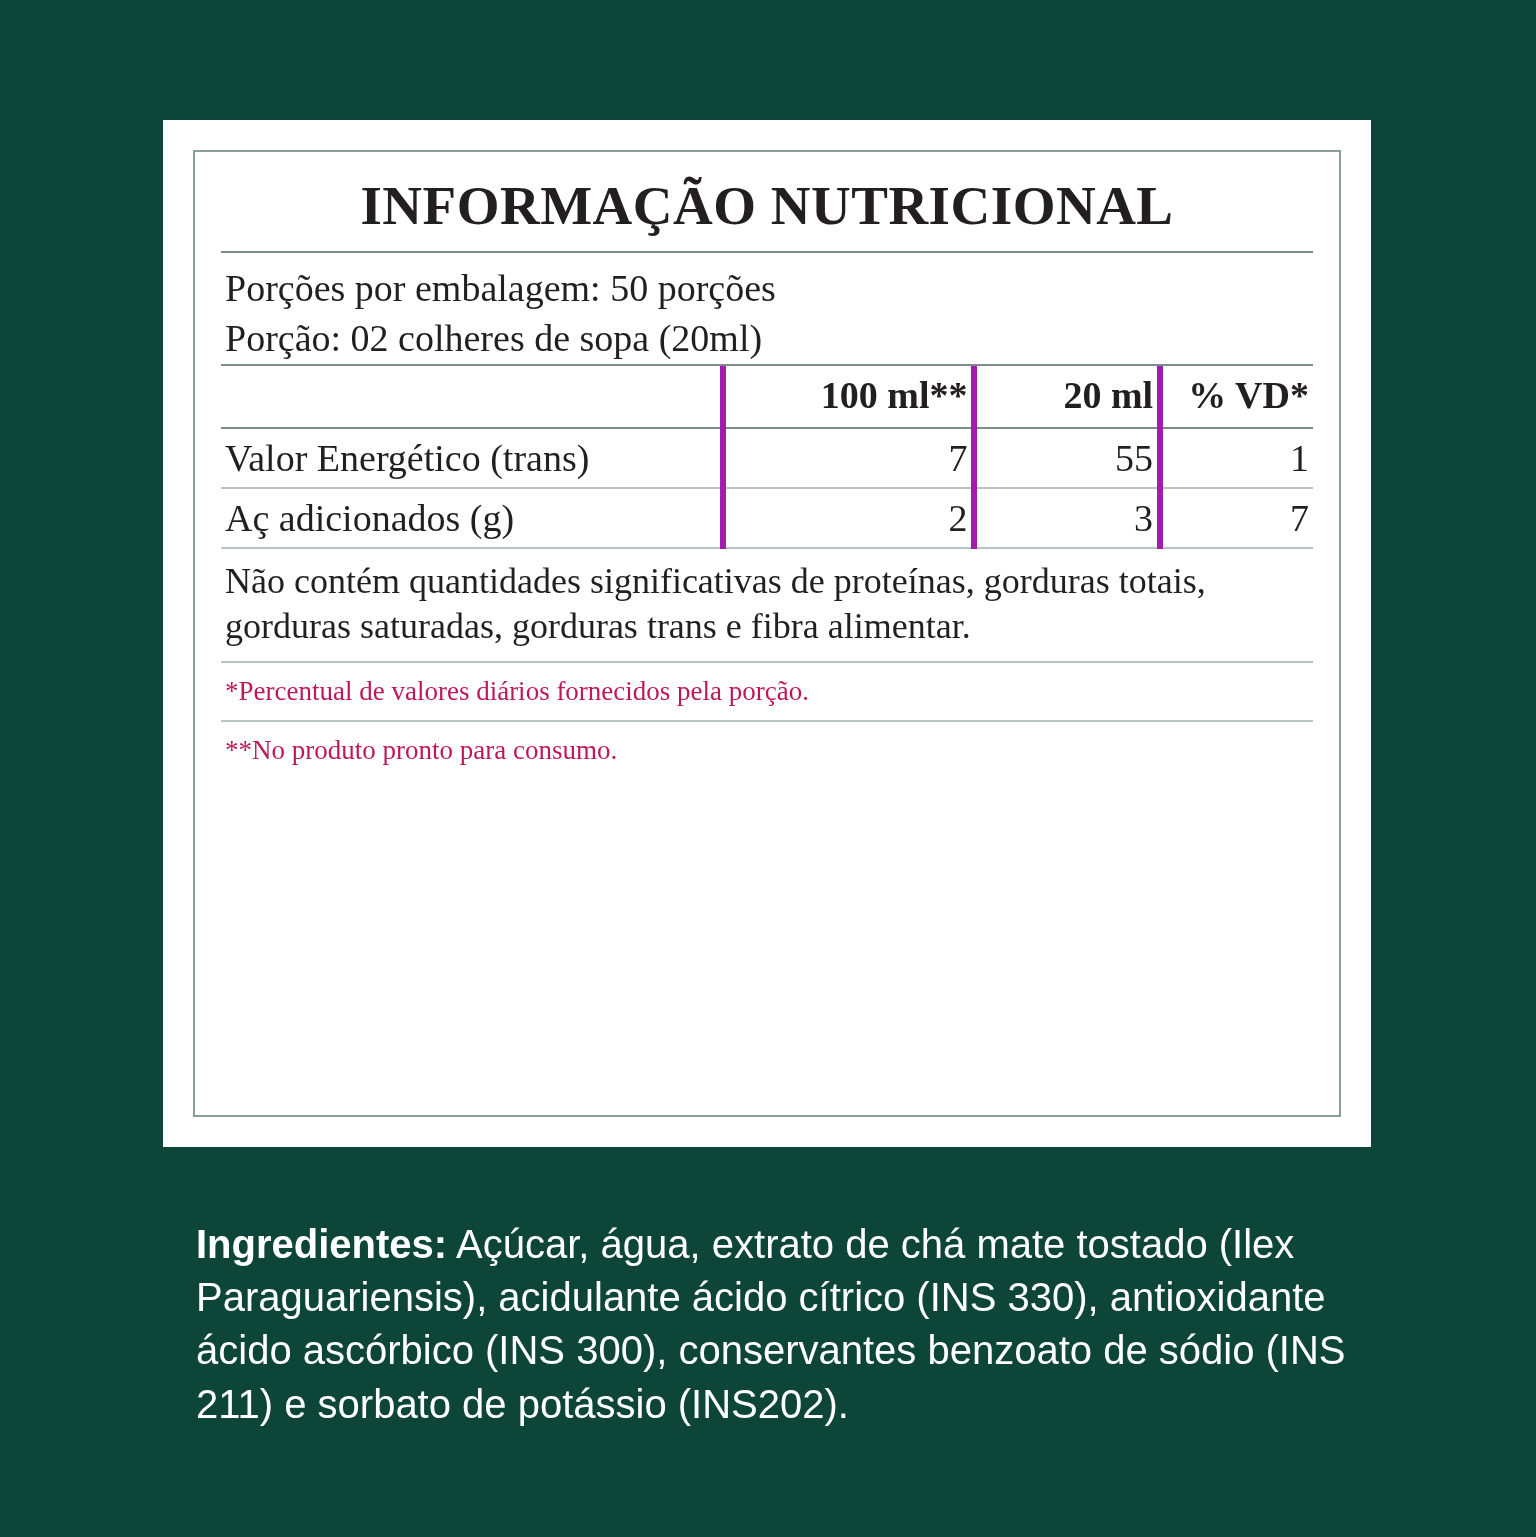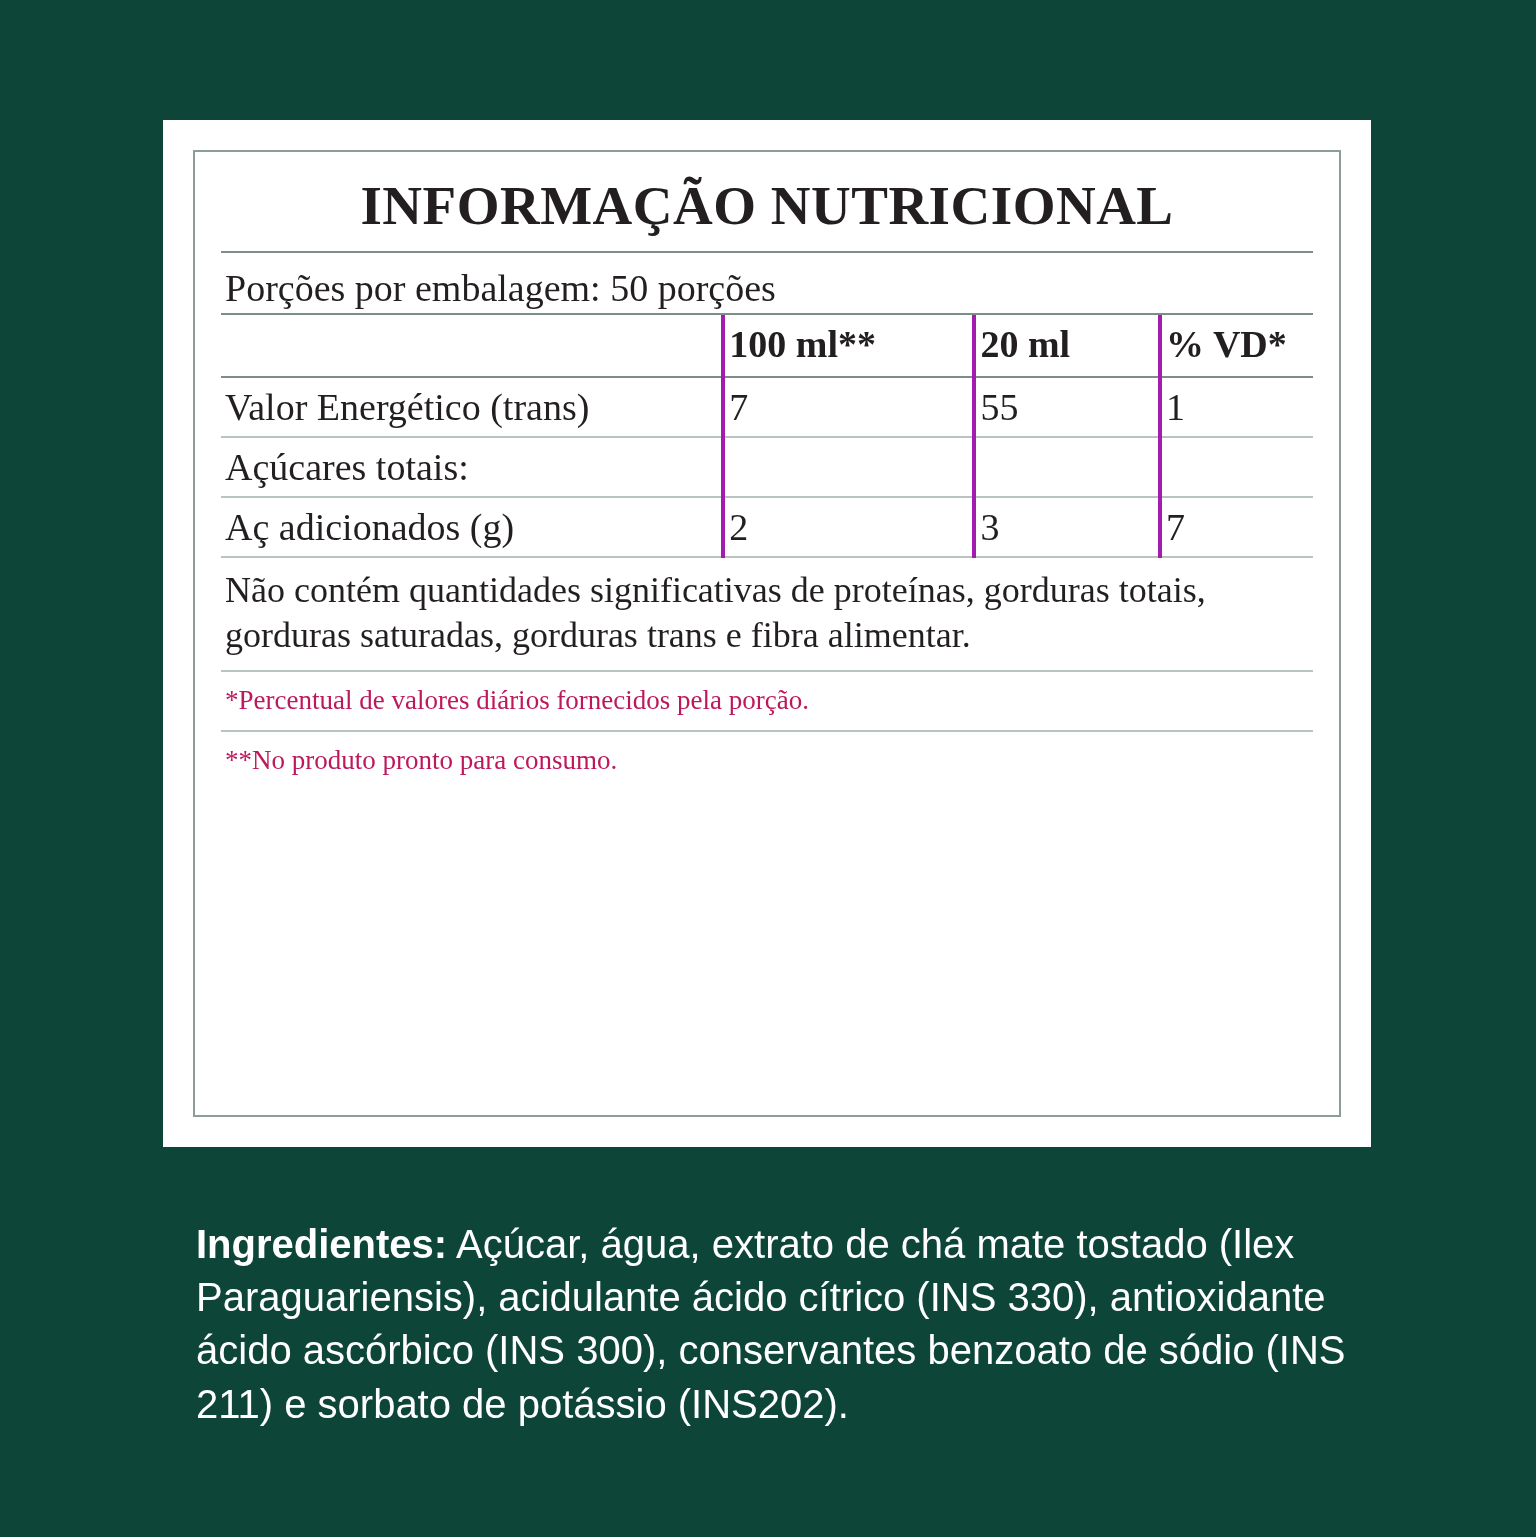--- a/index.html
+++ b/index.html
@@ -80,22 +80,22 @@
     vertical-align: middle;
   }
   table.nut th.blank,
   table.nut td.name {
     text-align: left;
     width: 46%;
     white-space: nowrap;
   }
   table.nut th.col,
   table.nut td.val {
-    text-align: left;
-    border-left: 4px solid #a21caf;
+    text-align: right;
+    border-left: 6px solid #a21caf;
     margin-left: 20px;
   }
   table.nut th.col { font-weight: bold; font-size: 38px; }
   .col-100 { width: 23%; }
   .col-20  { width: 17%; }
   .col-vd  { width: 14%; }
 
   table.nut thead th {
     border-bottom: 2px solid #7d8d89;
     padding-bottom: 10px;
@@ -139,45 +139,40 @@
 <div class="page">
 
   <div class="panel-outer">
     <div class="panel-inner">
 
       <div class="nut-title">INFORMAÇÃO NUTRICIONAL</div>
       <div class="rule-dark"></div>
 
       <div class="servings">
         <div>Porções por embalagem: 50 porções</div>
+        <div>Porção: 02 colheres de sopa (20ml)</div>
       </div>
 
       <div class="rule-dark"></div>
 
       <table class="nut">
         <thead>
           <tr>
             <th class="blank"></th>
             <th class="col col-100">100 ml**</th>
             <th class="col col-20">20 ml</th>
             <th class="col col-vd">% VD*</th>
           </tr>
         </thead>
         <tbody>
           <tr>
             <td class="name">Valor Energético (trans)</td>
             <td class="val">7</td>
             <td class="val">55</td>
             <td class="val">1</td>
-          </tr>
-          <tr>
-            <td class="name">Açúcares totais:</td>
-            <td class="val"></td>
-            <td class="val"></td>
-            <td class="val"></td>
           </tr>
           <tr>
             <td class="name indent">Aç adicionados (g)</td>
             <td class="val">2</td>
             <td class="val">3</td>
             <td class="val">7</td>
           </tr>
         </tbody>
       </table>
 

